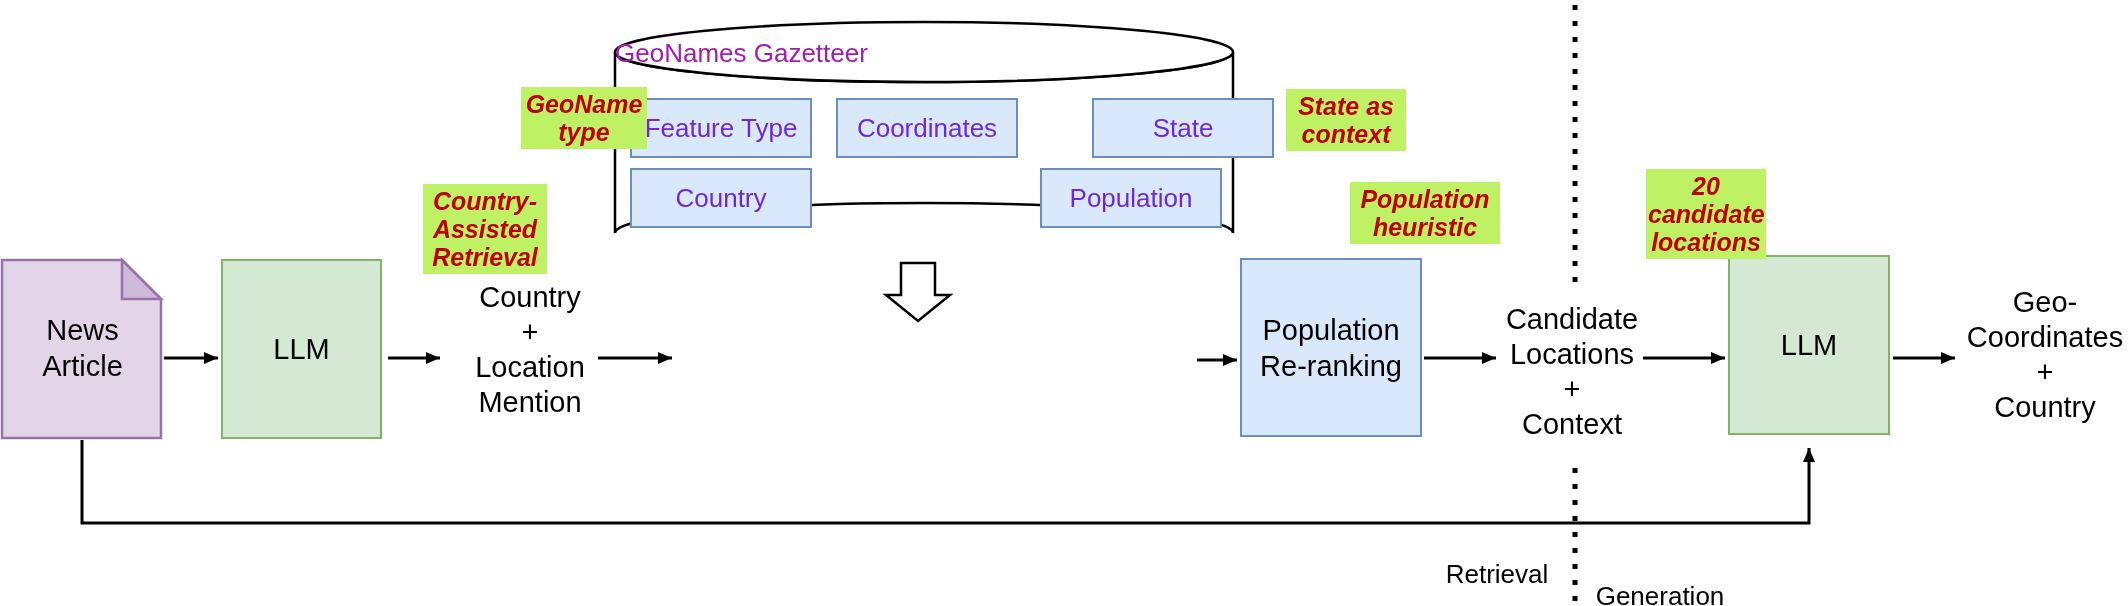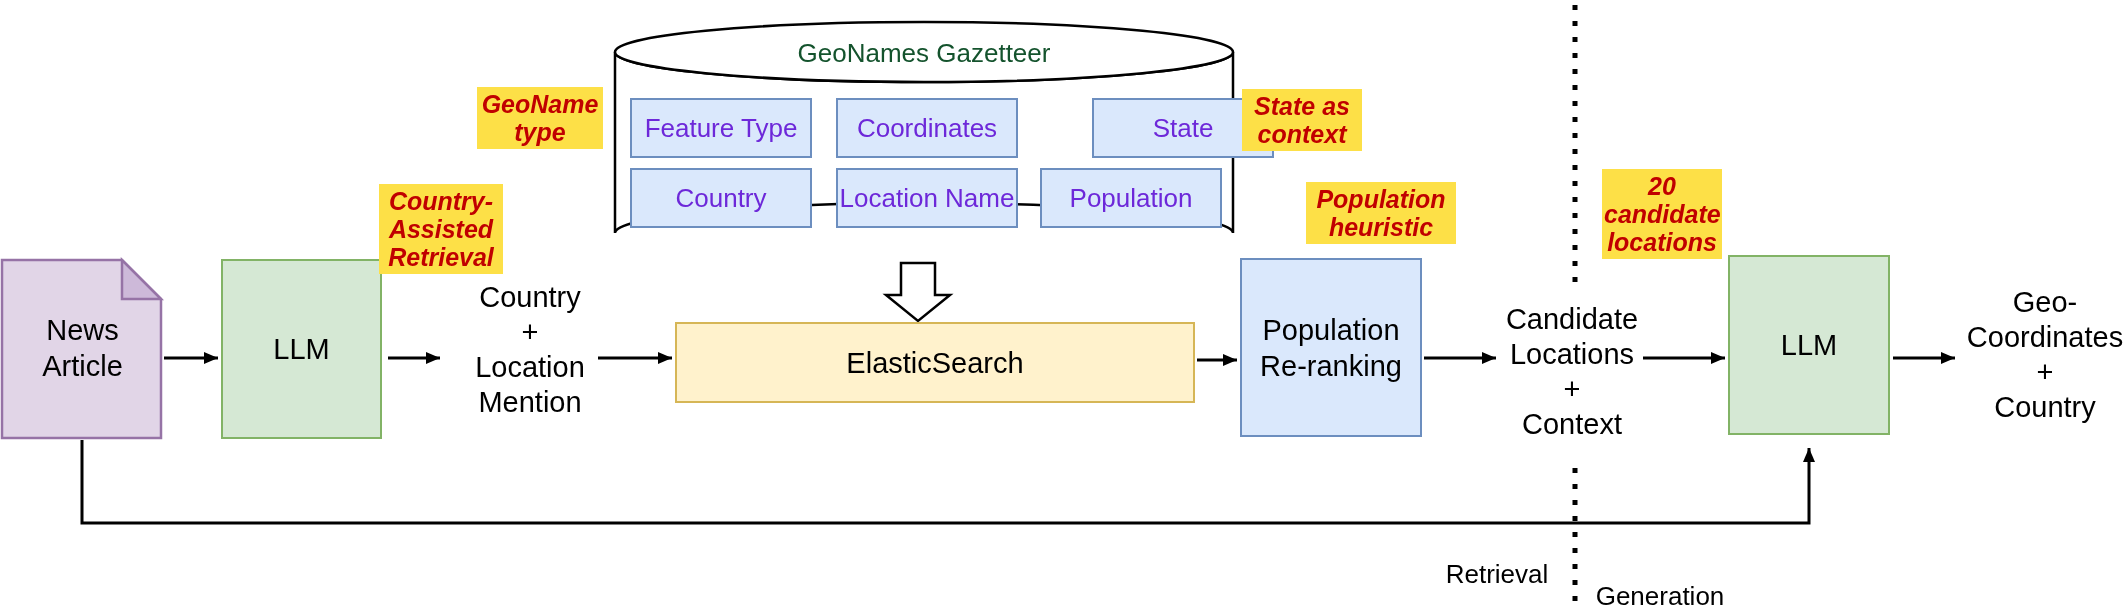--- a/index.html
+++ b/index.html
@@ -7,25 +7,25 @@
           font-family:"Liberation Sans",sans-serif;overflow:hidden;}
   svg.layer{position:absolute;left:0;top:0;z-index:1;}
   .node{position:absolute;display:flex;align-items:center;justify-content:center;
         text-align:center;font-size:29px;color:#000;box-sizing:border-box;z-index:2;line-height:36px;}
   .green{background:#d5e8d4;border:2px solid #82b366;}
   .blue{background:#dae8fc;border:2px solid #6c8ebf;}
   .yellow{background:#fff2cc;border:2px solid #d6b656;}
   .minibox{position:absolute;width:182px;height:60px;display:flex;align-items:center;
            justify-content:center;font-size:26px;color:#6d28d9;box-sizing:border-box;z-index:3;
            background:#dae8fc;border:2px solid #6c8ebf;}
-  .cyl-title{position:absolute;left:615px;top:38px;width:618px;text-align:center;
-             font-size:26px;color:#14532d;z-index:3;}
+  .cyl-title{position:absolute;left:615px;top:38px;width:618px;text-align:left;
+             font-size:26px;color:#a21caf;z-index:3;}
   .flowtext{position:absolute;text-align:center;font-size:29px;line-height:35px;color:#000;z-index:2;}
   .annotation{position:absolute;text-align:center;font-size:25px;font-weight:bold;font-style:italic;
-              color:#c00000;background:#fde047;z-index:4;padding:3px 2px;}
+              color:#c00000;background:#bef264;z-index:4;padding:3px 2px;margin-left:44px;}
   .annotation div{line-height:28px;}
   .phase{position:absolute;font-size:26px;color:#000;text-align:center;z-index:2;}
   .newstext{position:absolute;left:2px;top:312px;width:161px;text-align:center;
             font-size:29px;line-height:36px;color:#000;z-index:2;}
 </style>
 </head>
 <body>
 
 <div class="canvas">
 
@@ -68,42 +68,38 @@
 
   <div class="newstext">
     <div>News</div>
     <div>Article</div>
   </div>
 
   <div class="node green" style="left:221px;top:259px;width:161px;height:180px;">
     <span>LLM</span>
   </div>
 
-  <div class="node yellow" style="left:675px;top:322px;width:520px;height:81px;">
-    <span>ElasticSearch</span>
-  </div>
 
   <div class="node blue" style="left:1240px;top:258px;width:182px;height:179px;">
     <div>
       <div>Population</div>
       <div>Re-ranking</div>
     </div>
   </div>
 
   <div class="node green" style="left:1728px;top:255px;width:162px;height:180px;">
     <span>LLM</span>
   </div>
 
   <div class="cyl-title">GeoNames Gazetteer</div>
 
   <div class="minibox" style="left:630px;top:98px;">Feature Type</div>
   <div class="minibox" style="left:836px;top:98px;">Coordinates</div>
   <div class="minibox" style="left:1092px;top:98px;text-align:right;">State</div>
   <div class="minibox" style="left:630px;top:168px;">Country</div>
-  <div class="minibox" style="left:836px;top:168px;">Location Name</div>
   <div class="minibox" style="left:1040px;top:168px;">Population</div>
 
   <div class="flowtext" style="left:440px;top:280px;width:180px;">
     <div>Country</div>
     <div>+</div>
     <div>Location</div>
     <div>Mention</div>
   </div>
 
   <div class="flowtext" style="left:1482px;top:302px;width:180px;">

